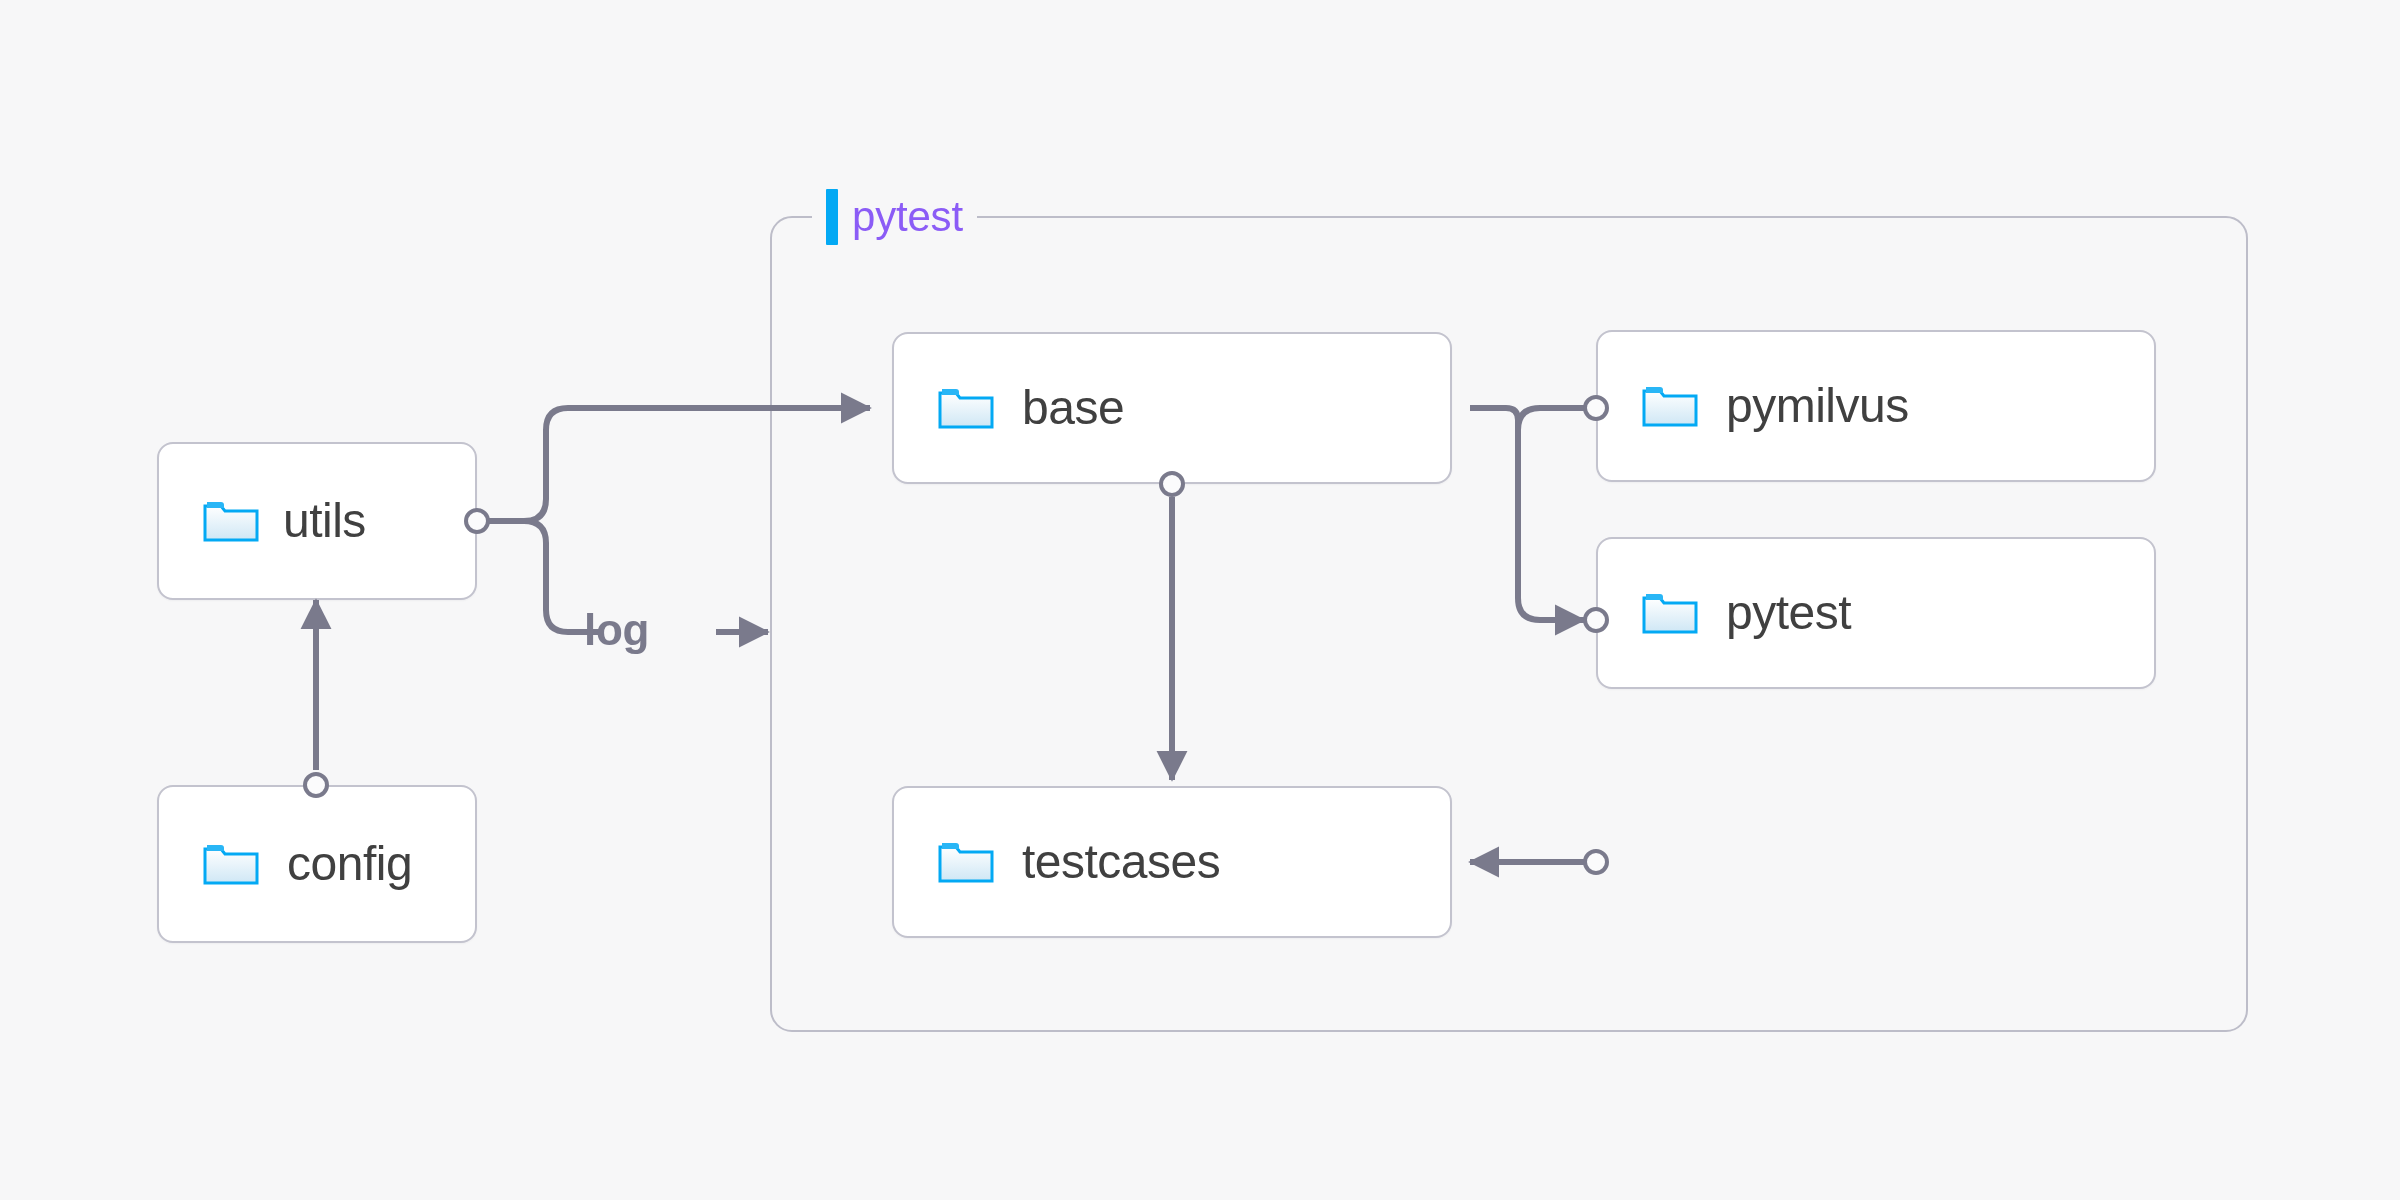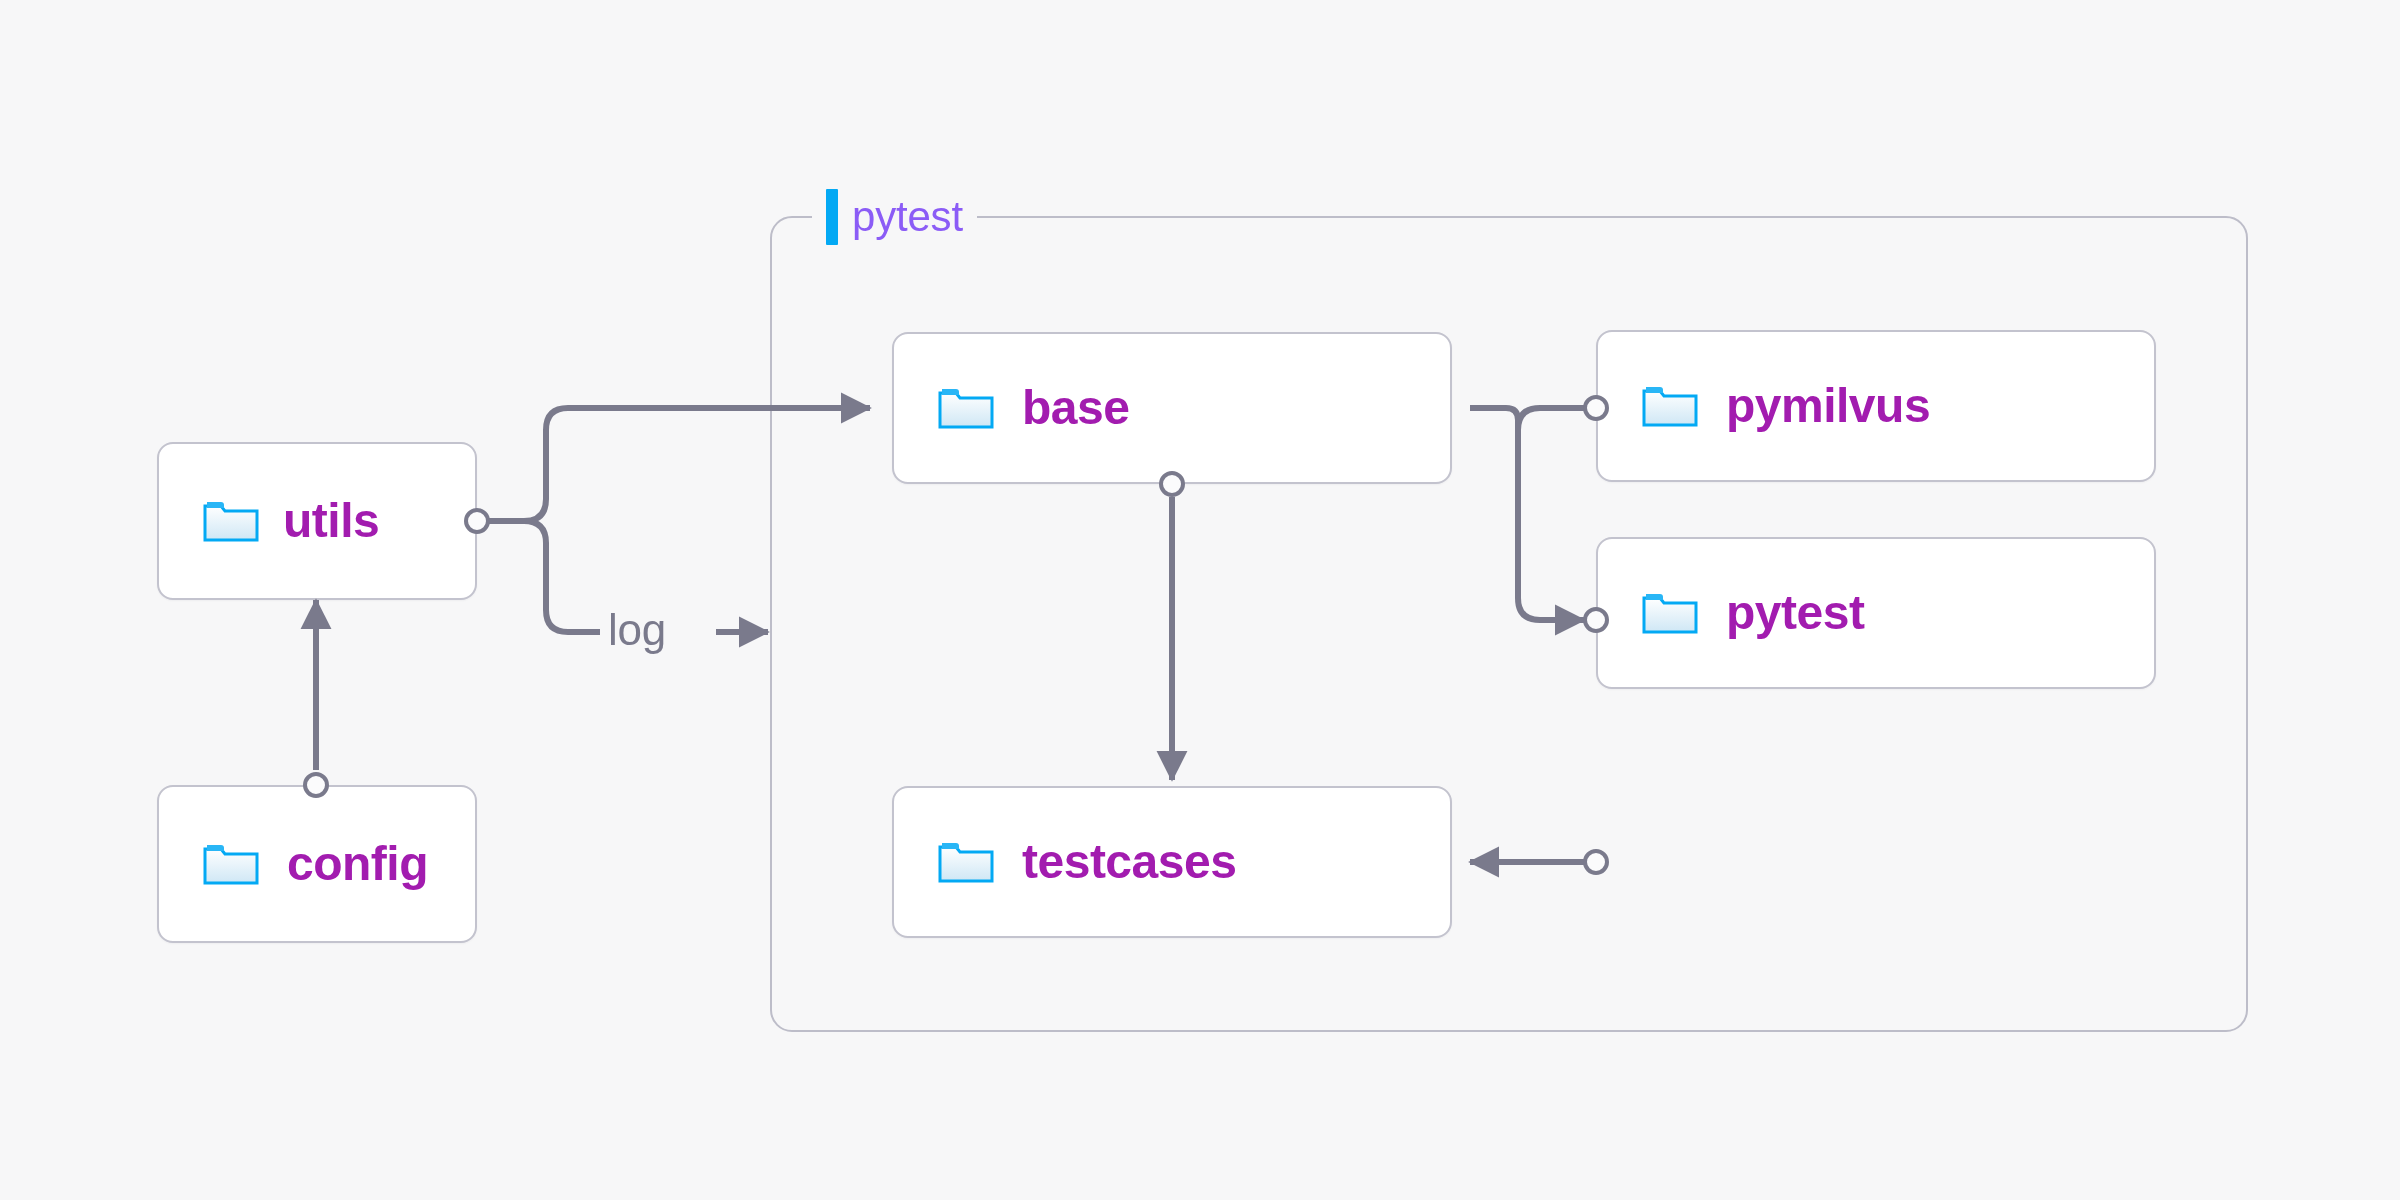--- a/index.html
+++ b/index.html
@@ -56,25 +56,24 @@
     border: 2px solid #c3c3ce;
     border-radius: 16px;
     display: flex;
     align-items: center;
     padding-left: 44px;
     gap: 28px;
     box-shadow: 0 1px 2px rgba(20,20,40,0.04);
   }
   .node-label {
     font-size: 48px;
-    color: #a21caf;
+    color: #404040;
     letter-spacing: -0.5px;
     white-space: nowrap;
     line-height: 1;
-    font-weight: bold;
   }
   .folder-icon {
     flex: 0 0 auto;
     width: 56px;
     height: 46px;
     display: block;
   }
   
   .port {
     position: absolute;
@@ -203,15 +202,15 @@
     <svg class="folder-icon" viewBox="0 0 56 46">
       <path d="M2 8 h16 l4 5 h32 v29 H2 Z" fill="url(#fg1)" stroke="#03a9f4" stroke-width="3"></path>
       <path d="M4 4 h14 a3 3 0 0 1 3 3 v3 H4 Z" fill="#29b6f6"></path>
     </svg>
     <span class="node-label">pytest</span>
   </div>
   <div class="port" style="left:1583px; top:607px;"></div>
 
   <div class="port" style="left:1583px; top:849px;"></div>
 
-  <div class="edge-label" style="left:608px; top:608px;">log</div>
+  <div class="edge-label" style="left:584px; top:608px;font-weight:bold;">log</div>
 
 </div>
 
 </body></html>

